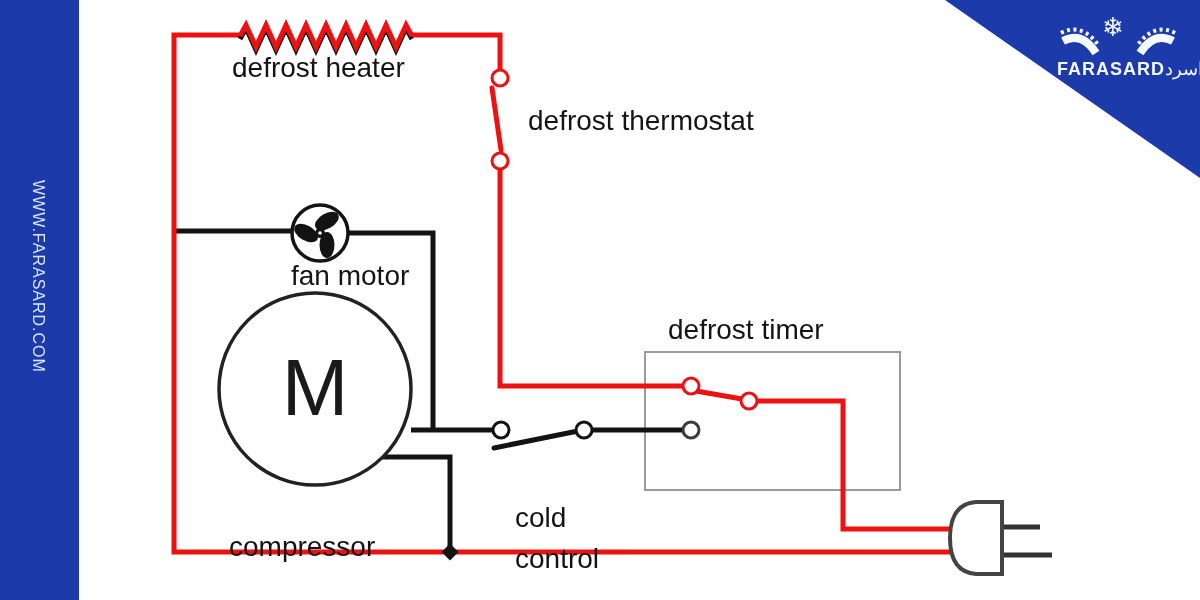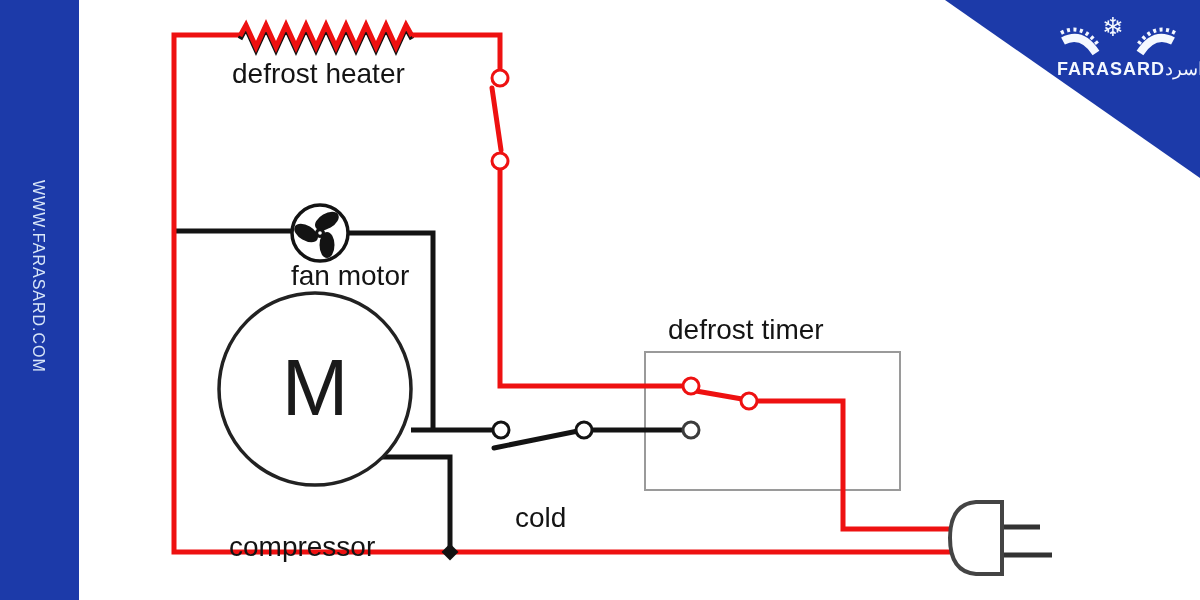--- a/index.html
+++ b/index.html
@@ -48,21 +48,21 @@
   .blade{stroke-linecap:round; fill:none;}
   .contactR{fill:#ffffff; stroke:var(--red); stroke-width:3;}
   .contactB{fill:#ffffff; stroke:var(--black); stroke-width:3;}
   .contactG{fill:#ffffff; stroke:#3c3c3c; stroke-width:3;}
   .timerbox{fill:none; stroke:var(--gray); stroke-width:2;}
   
   .lbl{
     position:absolute; color:#141414; font-size:28px; line-height:1.15;
     white-space:nowrap;
   }
-  .lbl-heater{left:232px; top:52px;margin-top:6px;}
+  .lbl-heater{left:232px; top:52px;}
   .lbl-thermo{left:528px; top:105px;}
   .lbl-fan{left:251px; top:260px;margin-left:40px;}
   .lbl-comp{left:229px; top:487px;margin-top:44px;}
   .lbl-cold{left:515px; top:453px; line-height:41px;margin-top:44px;}
   .lbl-timer{left:668px; top:314px;}
   .lbl-m{
     left:270px; top:348px; width:90px; text-align:center;
     font-size:80px; line-height:80px; color:#1a1a1a;
   }
 </style>
@@ -132,25 +132,27 @@
     <g>
       <path d="M1002,502 L976,502 Q950,504 950,538 Q950,572 976,574 L1002,574 Z" fill="#ffffff" stroke="#444444" stroke-width="4"></path>
       <line x1="1004" y1="527" x2="1040" y2="527" stroke="#333333" stroke-width="5"></line>
       <line x1="1004" y1="555" x2="1052" y2="555" stroke="#333333" stroke-width="5"></line>
     </g>
 
     <rect x="444" y="546" width="12" height="12" fill="#131313" transform="rotate(45 450 552)"></rect>
   </svg>
 
   <div class="lbl lbl-heater">defrost heater</div>
+  <div class="lbl lbl-thermo">defrost thermostat</div>
   <div class="lbl lbl-fan">fan motor</div>
   <div class="lbl lbl-m">M</div>
   <div class="lbl lbl-comp">compressor</div>
   <div class="lbl lbl-cold">
     <div>cold</div>
+    <div>control</div>
   </div>
   <div class="lbl lbl-timer">defrost timer</div>
 
   <div class="sidebar">
     <div class="vtext">WWW.FARASARD.COM</div>
   </div>
 
   <div class="corner">
     <svg width="255" height="178" viewBox="0 0 255 178">
       <polygon points="0,0 255,0 255,178" fill="var(--blue)"></polygon>

